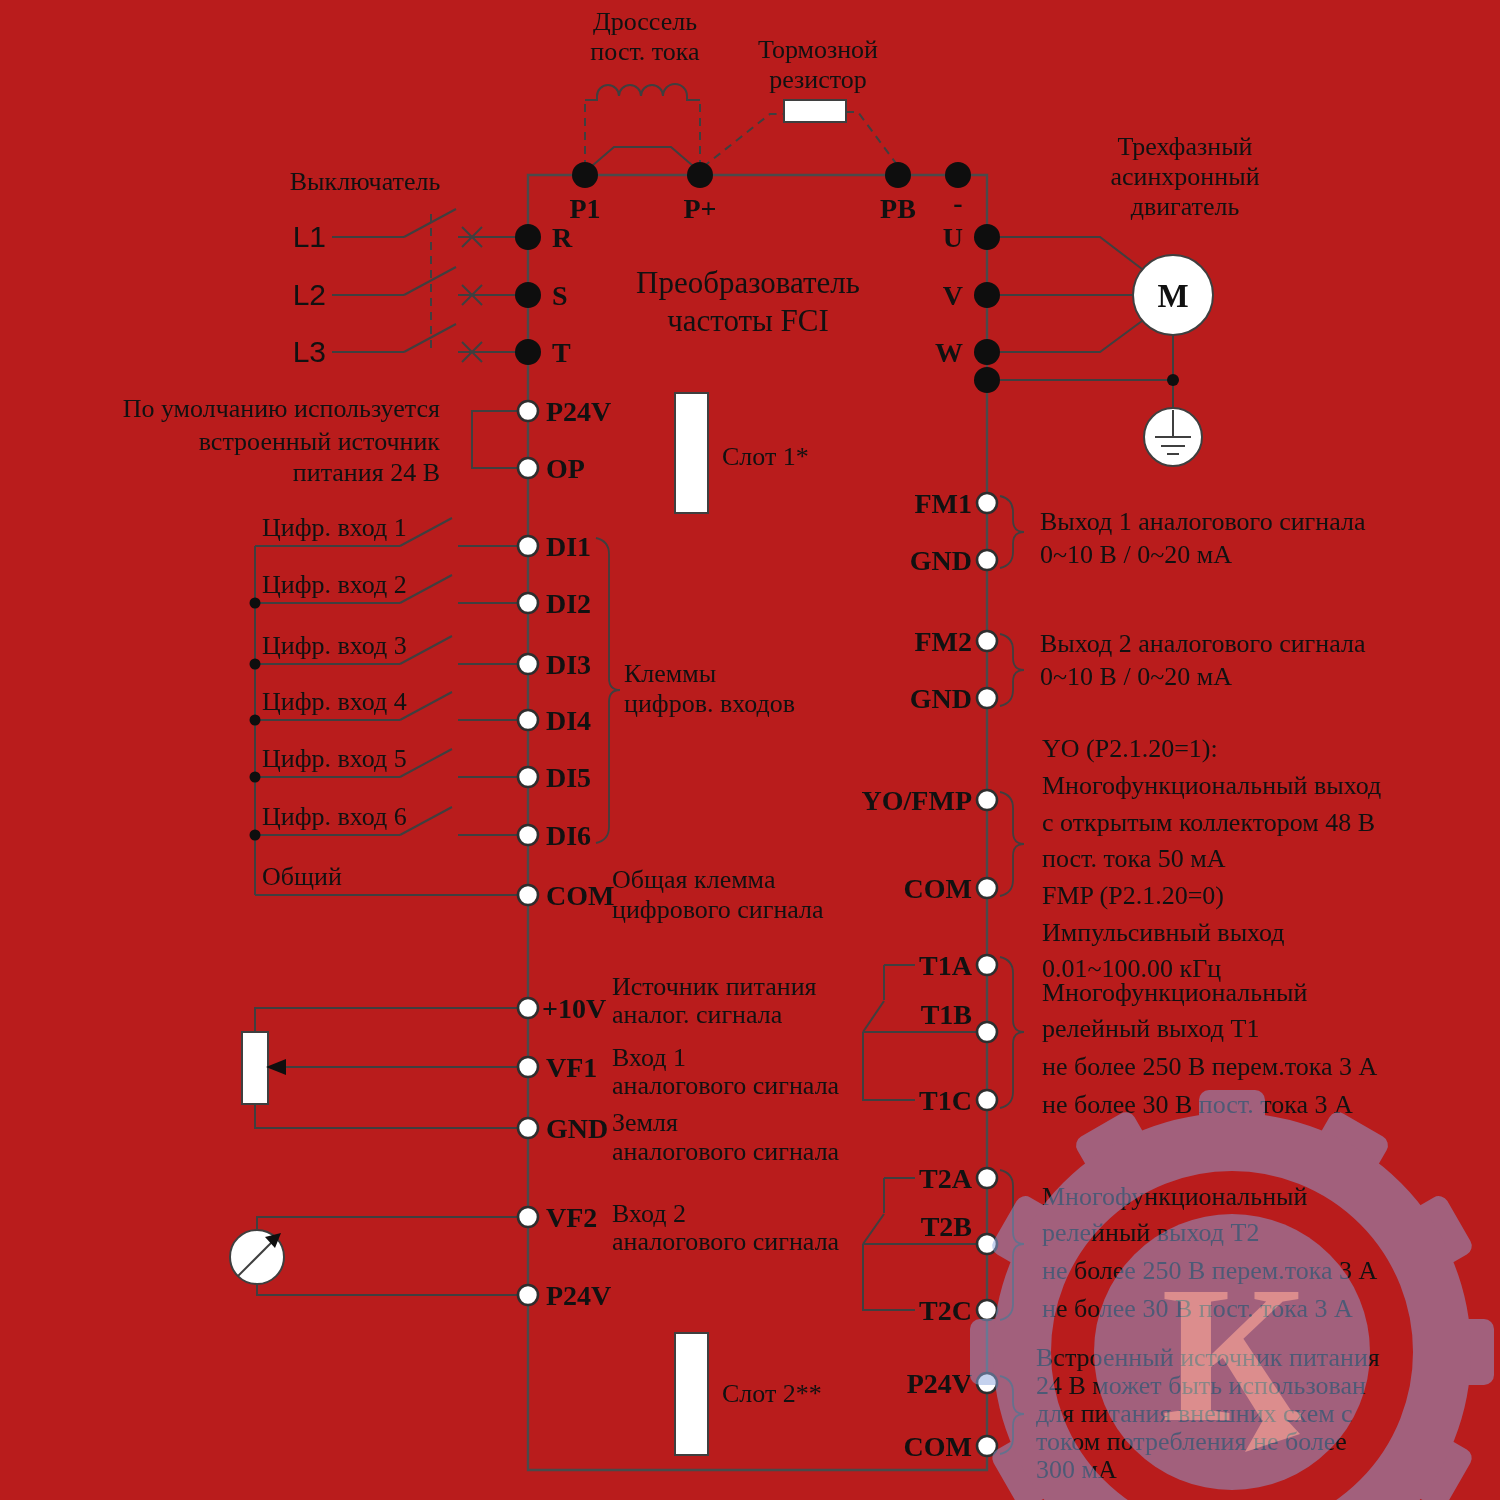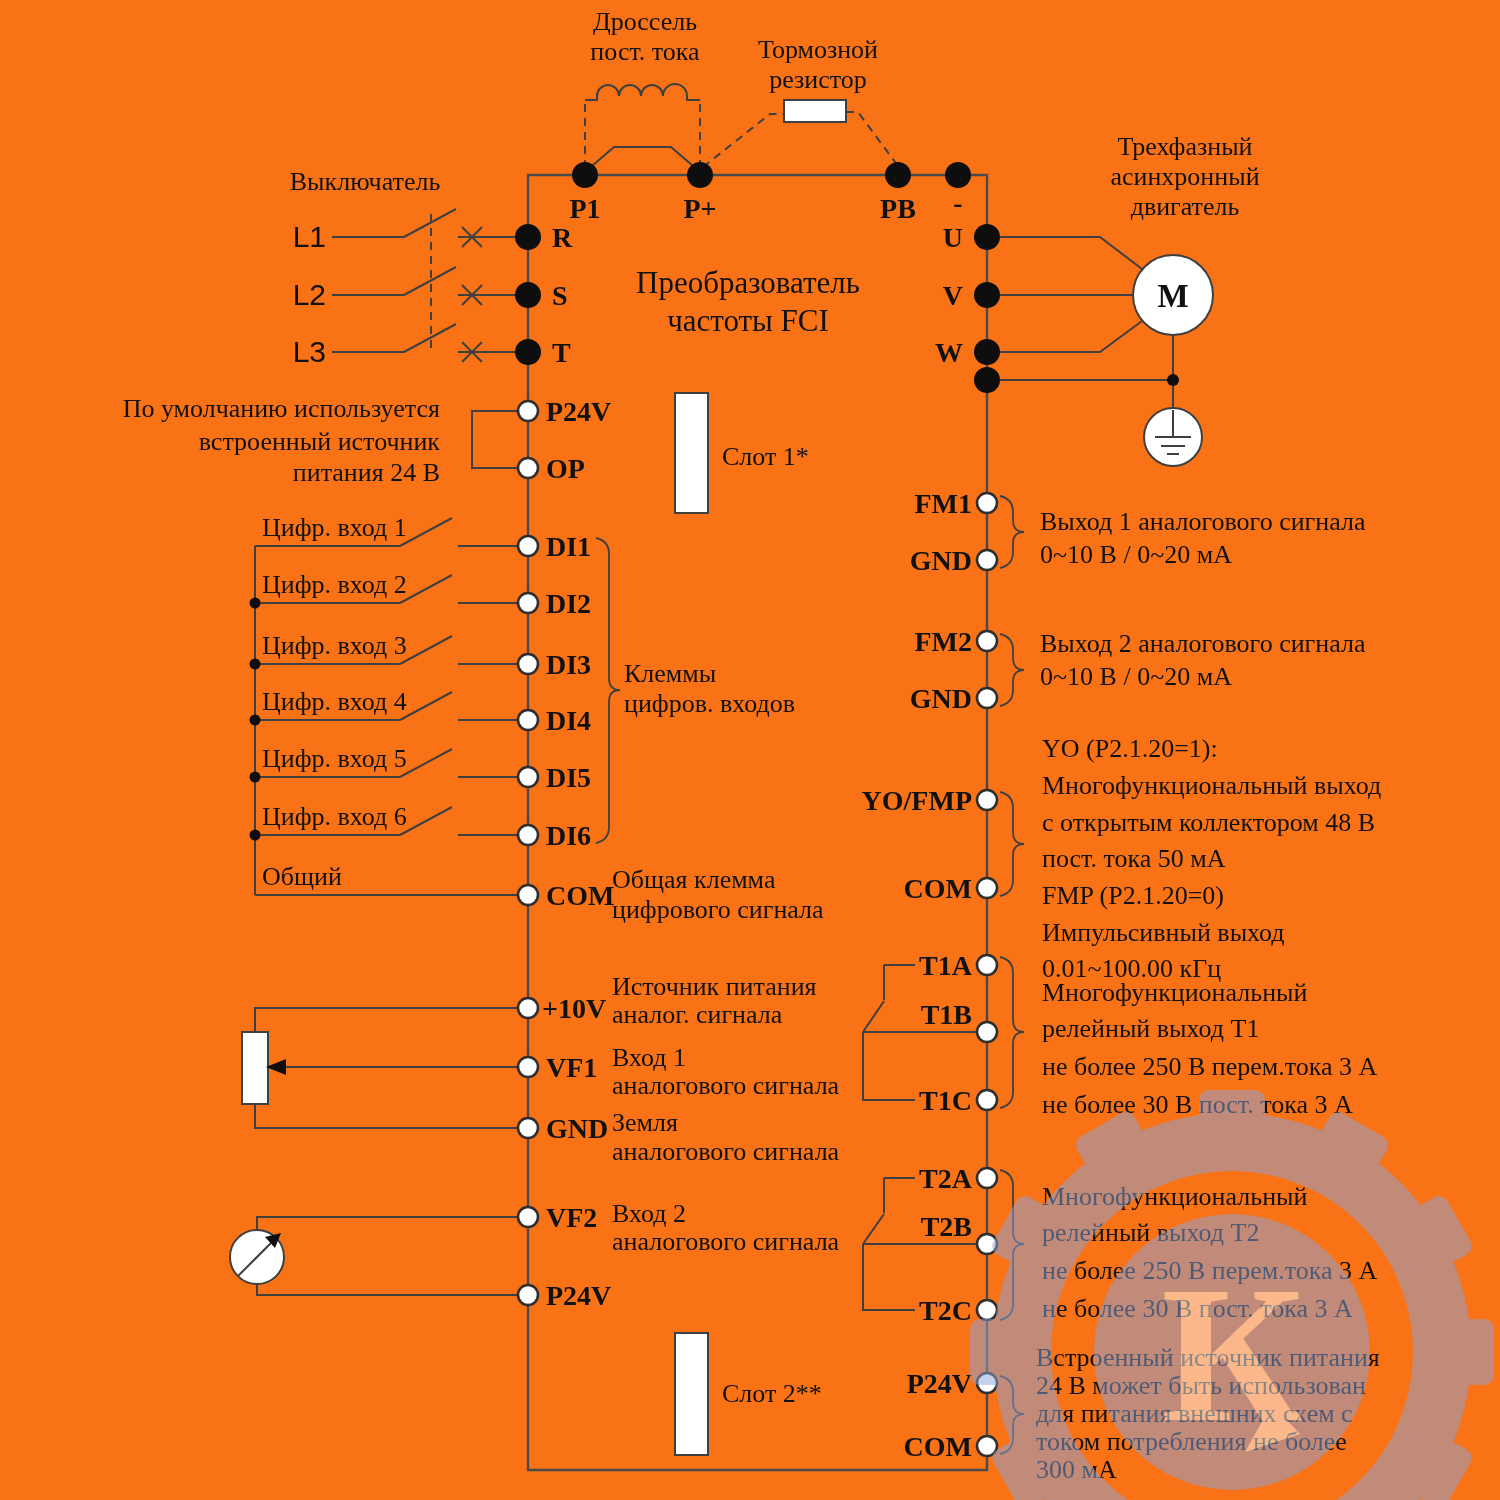--- a/index.html
+++ b/index.html
@@ -1,16 +1,16 @@
 <!DOCTYPE html>
 <html><head>
 <meta charset="utf-8">
 <style>
   html,body{margin:0;padding:0;background:#ffffff;}
-  .stage{position:relative;width:1500px;height:1500px;background:#f97316;overflow:hidden;}
+  .stage{position:relative;width:1500px;height:1500px;background:#b91c1c;overflow:hidden;}
   svg{position:absolute;left:0;top:0;}
   .wire{stroke:#3f3f3f;stroke-width:2;fill:none;}
   .dashed{stroke-dasharray:8 6;}
   .box{stroke:#4a4a4a;stroke-width:2.4;fill:none;}
   .term-filled{fill:#0e0e0e;stroke:none;}
   .term-open{fill:#ffffff;stroke:#2e2e2e;stroke-width:2.6;}
   .dot{fill:#0e0e0e;}
   .comp{stroke:#3f3f3f;stroke-width:2;fill:#ffffff;}
   .brace{stroke:#3f3f3f;stroke-width:1.8;fill:none;}
   text{font-family:"Liberation Serif","DejaVu Serif",serif;fill:#111;}

